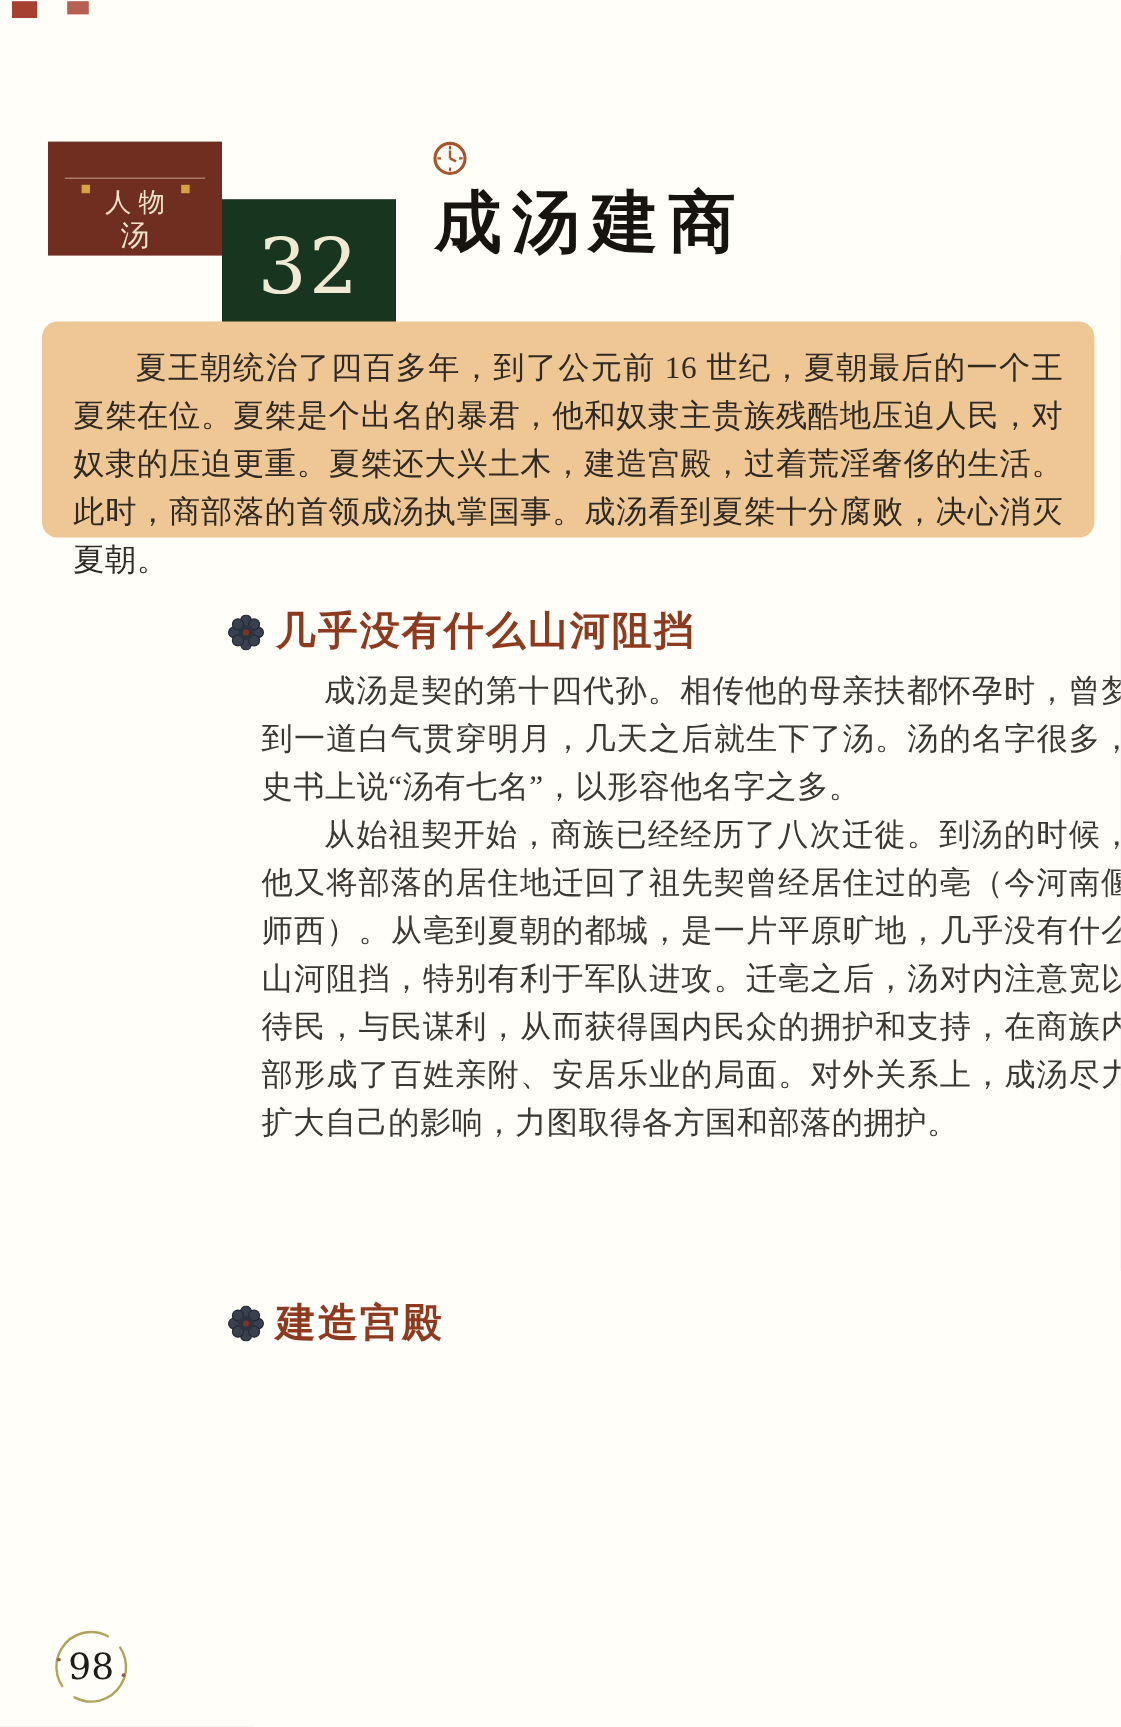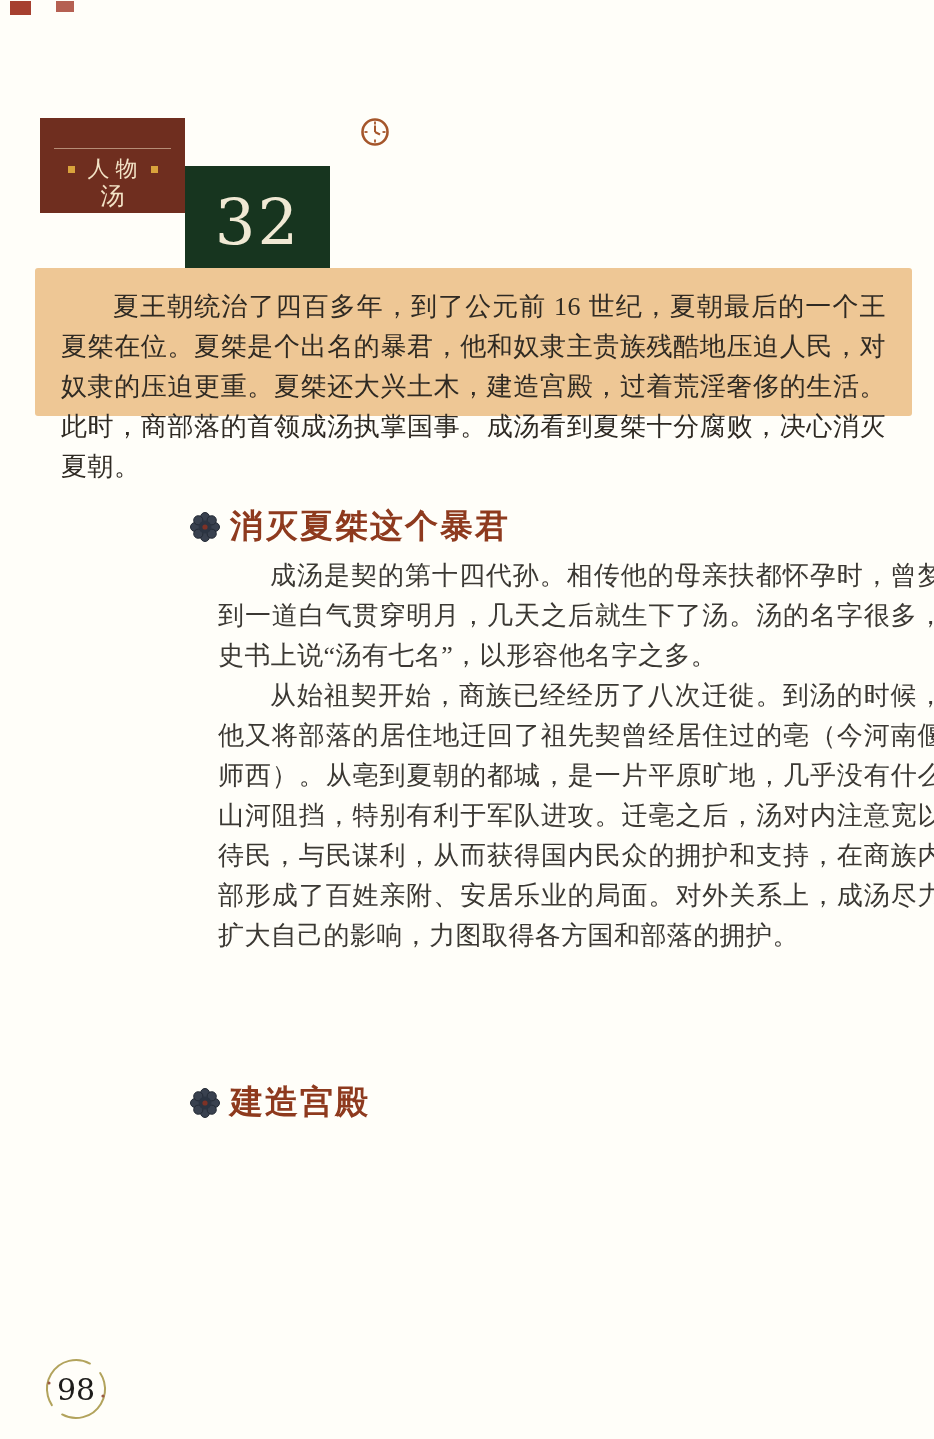--- a/index.html
+++ b/index.html
@@ -17,21 +17,21 @@
   .corner-mark.m1 { left: 10px; width: 21px; height: 14px; background: var(--mark_red, #9c2b1a); }
   .corner-mark.m2 { left: 56px; width: 18px; height: 11px; background: var(--mark_red, #9c2b1a); opacity: .75; }
 
   
   .cat-box {
     position: absolute; left: 40px; top: 118px; width: 145px; height: 95px;
     background: var(--box_brown, #6f2e1f);
     color: #f1e0c2; text-align: center;
   }
   .cat-box .rule { position: absolute; left: 14px; right: 14px; top: 30px; height: 1px; background: rgba(240,220,190,.55); }
-  .cat-row { position: absolute; top: 36px; left: 0; right: 0; display: flex; align-items: center; justify-content: center; gap: 7px; }
+  .cat-row { position: absolute; top: 36px; left: 0; right: 0; display: flex; justify-content: center; gap: 7px; }
   .cat-row .dot { width: 7px; height: 7px; background: var(--gold, #d9a33c); display: inline-block; }
   .cat-row .lbl { font-size: 22px; letter-spacing: 6px; text-indent: 6px; color: #f3e3c6; }
   .cat-name { position: absolute; top: 62px; left: 0; right: 0; font-size: 24px; color: #f3e3c6; }
 
   .num-box {
     position: absolute; left: 185px; top: 118px; width: 145px; height: 114px;
     background: var(--box_green, #17351f);
     display: flex; align-items: center; justify-content: center; margin-top: 48px;
   }
   .num-box .num { color: #f0e9d4; font-size: 64px; font-family: "DejaVu Serif", serif; line-height: 1; letter-spacing: 2px; }
@@ -43,23 +43,23 @@
   }
   .time-row .txt { font-size: 29px; font-weight: bold; letter-spacing: 3px; }
   .main-title {
     position: absolute; left: 362px; top: 148px;
     font-size: 56px; font-weight: 900; color: #161310;
     letter-spacing: 9px; font-family: "Liberation Serif", serif;
   }
 
   
   .intro {
-    position: absolute; left: 35px; top: 268px; width: 877px; height: 148px;
+    position: absolute; left: 35px; top: 268px; width: 877px; height: 180px;
     background: var(--intro_bg, #eec795);
-    border-radius: 3px;
+    border-radius: 13px;
     padding: 19px 26px 0 26px;
   }
   .intro p {
     font-size: 26px; line-height: 40px; color: #2f2a23;
     text-indent: 2em; text-align: justify; letter-spacing: .5px;
     font-weight: 500;
   }
 
   
   .sec-head { position: absolute; display: flex; align-items: center; gap: 10px; }
@@ -109,20 +109,21 @@
         <line x1="15" y1="4.5" x2="15" y2="7.5" stroke="#a5562b" stroke-width="1.8"></line>
         <line x1="15" y1="22.5" x2="15" y2="25.5" stroke="#a5562b" stroke-width="1.8"></line>
         <line x1="4.5" y1="15" x2="7.5" y2="15" stroke="#a5562b" stroke-width="1.8"></line>
         <line x1="22.5" y1="15" x2="25.5" y2="15" stroke="#a5562b" stroke-width="1.8"></line>
         <line x1="15" y1="15" x2="15" y2="8.5" stroke="#a5562b" stroke-width="2"></line>
         <line x1="15" y1="15" x2="20" y2="17.5" stroke="#a5562b" stroke-width="2"></line>
       </svg>
     </span>
   </div>
 
+  <div class="main-title">成汤建商</div>
 
   <div class="intro">
     <p>夏王朝统治了四百多年，到了公元前 16 世纪，夏朝最后的一个王夏桀在位。夏桀是个出名的暴君，他和奴隶主贵族残酷地压迫人民，对奴隶的压迫更重。夏桀还大兴土木，建造宫殿，过着荒淫奢侈的生活。此时，商部落的首领成汤执掌国事。成汤看到夏桀十分腐败，决心消灭夏朝。</p>
   </div>
 
   <div class="sec-head h1">
     <span style="display:inline-flex;">
       <svg width="30" height="30" viewBox="0 0 30 30">
         <g fill="#39414f" stroke="#232a35" stroke-width="1">
           <ellipse cx="15" cy="5.5" rx="4.6" ry="5"></ellipse>
@@ -131,21 +132,21 @@
           <ellipse cx="24.5" cy="15" rx="5" ry="4.6"></ellipse>
           <ellipse cx="8.3" cy="8.3" rx="4.6" ry="4.6"></ellipse>
           <ellipse cx="21.7" cy="8.3" rx="4.6" ry="4.6"></ellipse>
           <ellipse cx="8.3" cy="21.7" rx="4.6" ry="4.6"></ellipse>
           <ellipse cx="21.7" cy="21.7" rx="4.6" ry="4.6"></ellipse>
         </g>
         <circle cx="15" cy="15" r="6.4" fill="#2b3442"></circle>
         <circle cx="15" cy="15" r="2.6" fill="#7e3226"></circle>
       </svg>
     </span>
-    <span class="h-txt">消灭夏桀这个暴君</span>
+    <span class="h-txt">几乎没有什么山河阻挡</span>
   </div>
 
   <div class="body-text b1">
     <p>成汤是契的第十四代孙。相传他的母亲扶都怀孕时，曾梦到一道白气贯穿明月，几天之后就生下了汤。汤的名字很多，史书上说“汤有七名”，以形容他名字之多。</p>
     <p>从始祖契开始，商族已经经历了八次迁徙。到汤的时候，他又将部落的居住地迁回了祖先契曾经居住过的亳（今河南偃师西）。从亳到夏朝的都城，是一片平原旷地，几乎没有什么山河阻挡，特别有利于军队进攻。迁亳之后，汤对内注意宽以待民，与民谋利，从而获得国内民众的拥护和支持，在商族内部形成了百姓亲附、安居乐业的局面。对外关系上，成汤尽力扩大自己的影响，力图取得各方国和部落的拥护。</p>
   </div>
 
   <div class="sec-head h2">
     <span style="display:inline-flex;">
       <svg width="30" height="30" viewBox="0 0 30 30">

